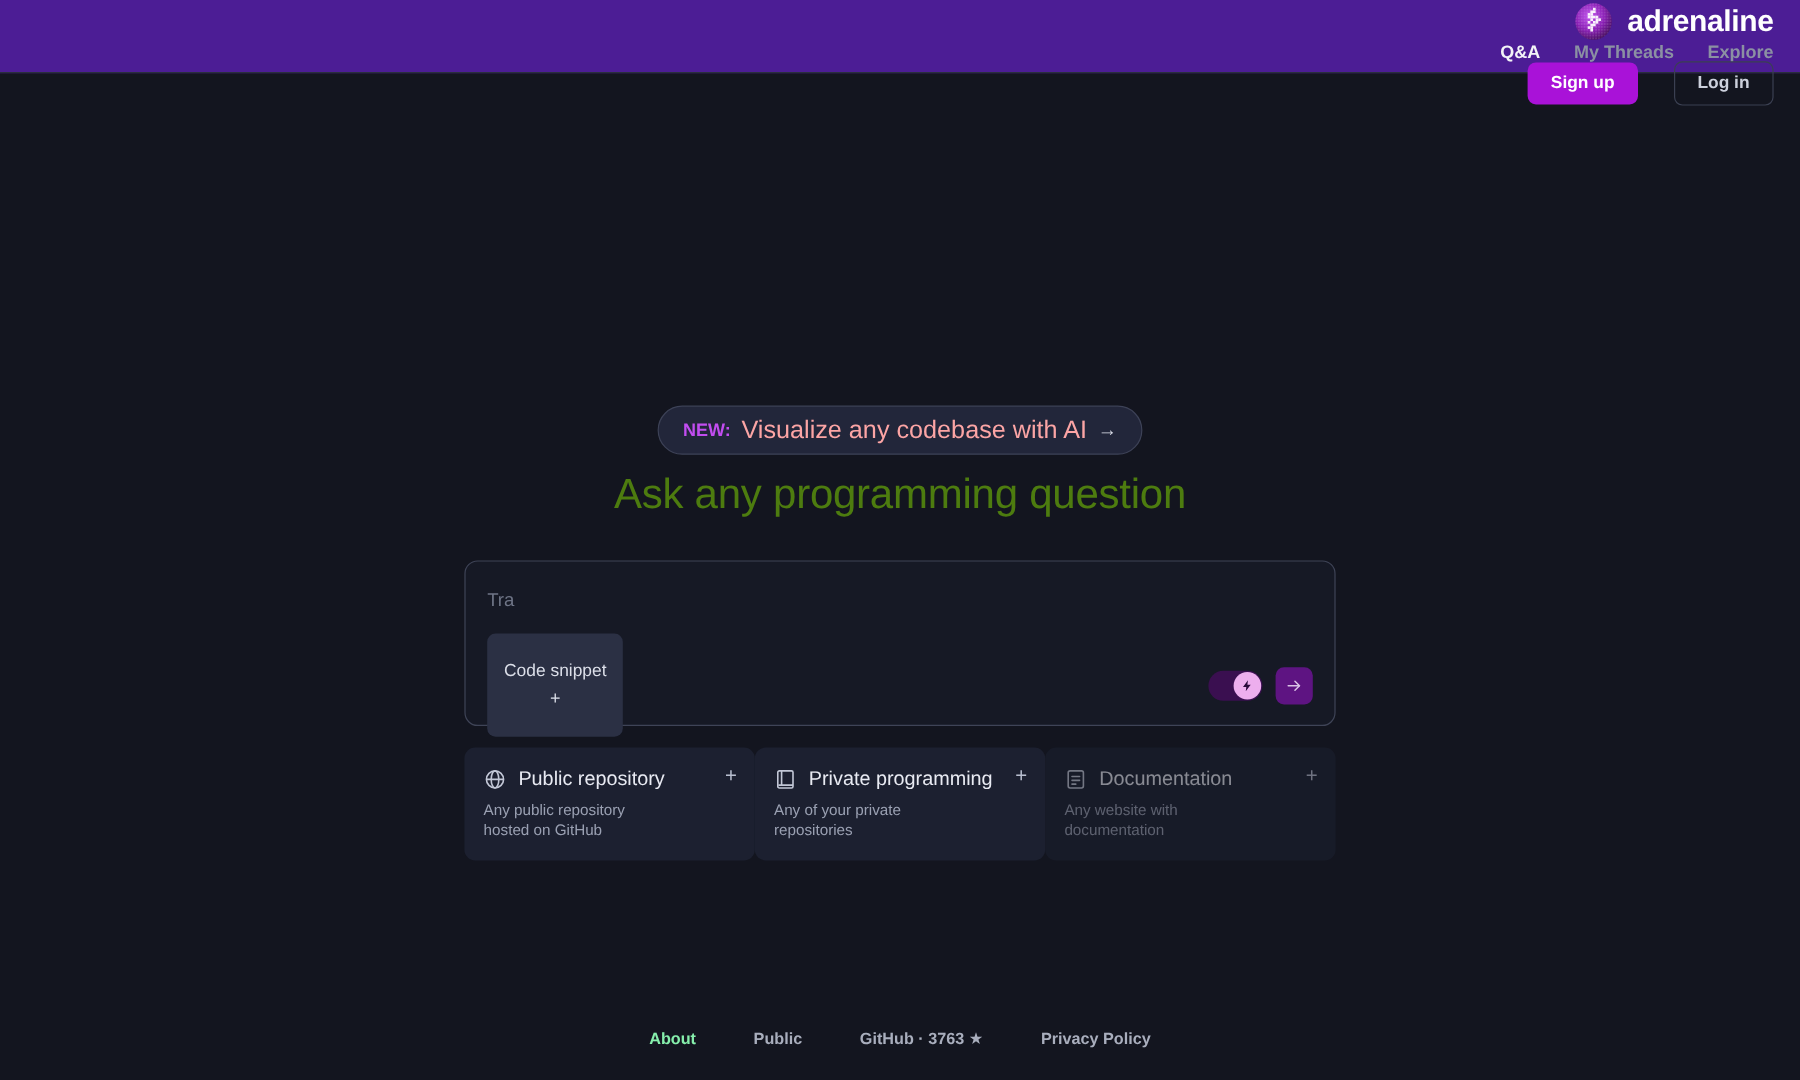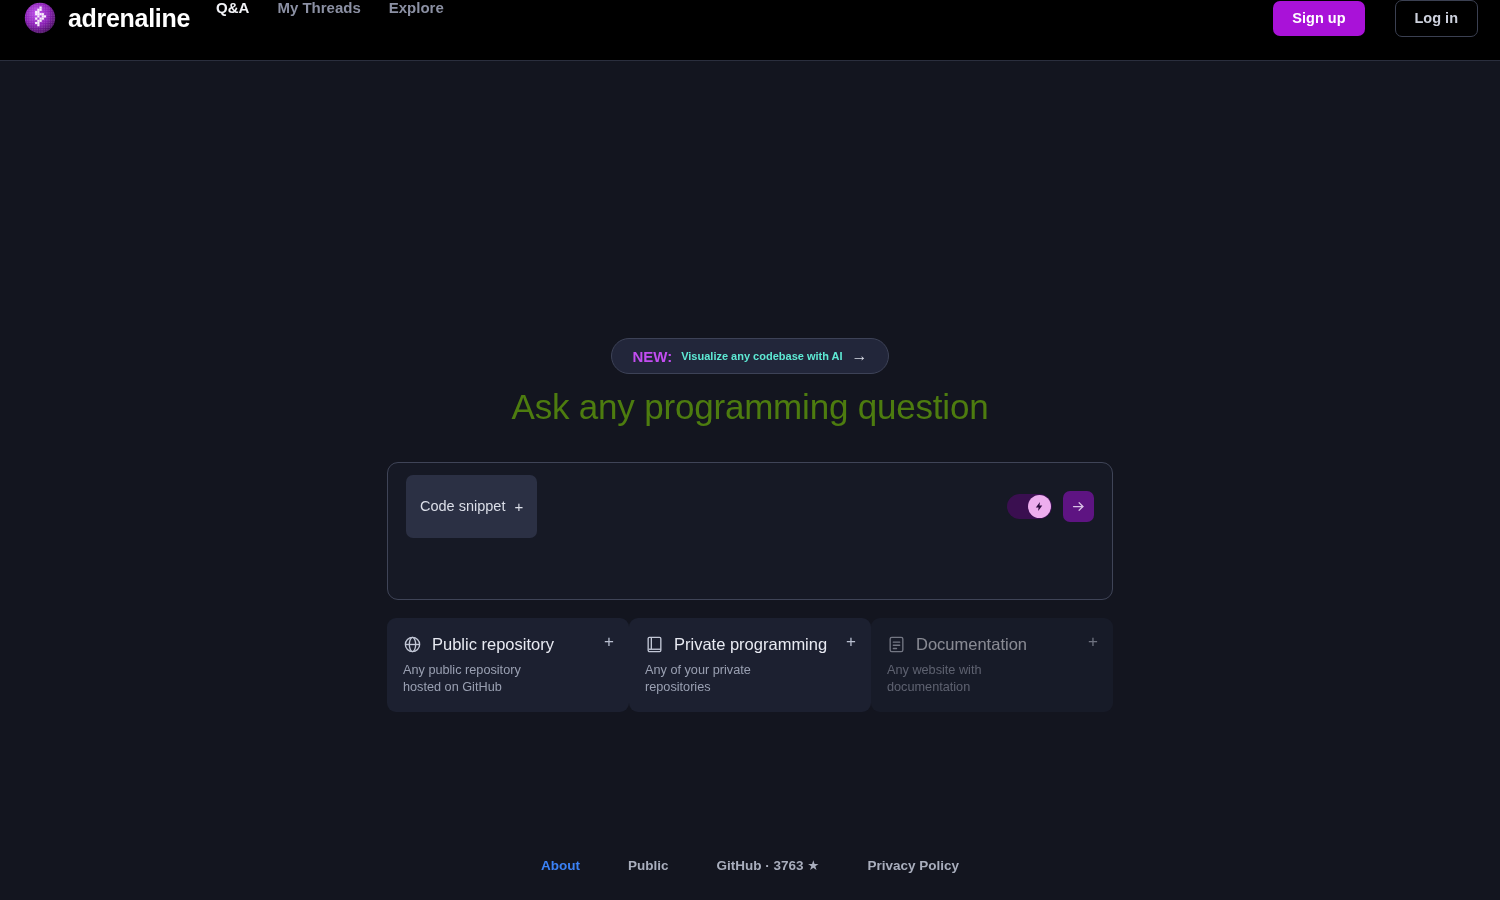--- a/index.html
+++ b/index.html
@@ -14,26 +14,27 @@
   body {
     background: #13151f;
     font-family: "Liberation Sans", "DejaVu Sans", sans-serif;
     color: #e6e8ef;
     -webkit-font-smoothing: antialiased;
   }
 
   
   .header {
     height: 61px;
-    background: #000000;
+    background: #4c1d95;
     border-bottom: 1px solid #2a2e3d;
     display: flex;
-    align-items: flex-start;
+    align-items: flex-end;
     padding: 0 22px;
     position: relative;
+    flex-direction: column;
   }
 
   .brand {
     display: flex;
     align-items: center;
     gap: 10px;
     cursor: pointer;
   }
 
   .logo-mark {
@@ -131,23 +132,23 @@
     padding: 9px 20px;
     cursor: pointer;
     line-height: 1;
   }
   .new-pill .tag {
     color: #c24df0;
     font-size: 15px;
     font-weight: 700;
   }
   .new-pill .txt {
-    color: #5eead4;
-    font-size: 11px;
-    font-weight: 700;
+    color: #fca5a5;
+    font-size: 21px;
+    font-weight: 400;
   }
   .new-pill .arrow {
     color: #d8dbe6;
     font-size: 16px;
     line-height: 1;
     display: inline-block;
   }
 
   .hero-title {
     text-align: center;
@@ -201,20 +202,21 @@
     background: #2b3044;
     border: none;
     border-radius: 7px;
     color: #dcdfe9;
     font-size: 14.5px;
     font-weight: 400;
     font-family: inherit;
     padding: 24px 14px;
     cursor: pointer;
     line-height: 1;
+    flex-direction: column;
   }
   .chip-code .plus { font-size: 15px; color: #dcdfe9; line-height: 1; }
 
   .composer-actions {
     margin-left: auto;
     display: flex;
     align-items: center;
     gap: 11px;
   }
 
@@ -331,21 +333,21 @@
   }
   .footer-link {
     font-size: 13.5px;
     font-weight: 700;
     color: #a9aebd;
     text-decoration: none;
     cursor: pointer;
     line-height: 1;
     white-space: nowrap;
   }
-  .footer-link.accent { color: #3b82f6; }
+  .footer-link.accent { color: #86efac; }
 </style>
 </head>
 <body>
 
 <div class="header">
 
   <div class="brand">
     <span class="logo-mark">
       <svg width="36" height="36" viewBox="0 0 36 36" aria-hidden="true">
         <defs>
@@ -411,20 +413,21 @@
 
     <div class="new-pill">
       <span class="tag">NEW:</span>
       <span class="txt">Visualize any codebase with AI</span>
       <span class="arrow">→</span>
     </div>
 
     <h1 class="hero-title">Ask any programming question</h1>
 
     <div class="composer">
+      <textarea class="composer-input" placeholder="Tra" style=""></textarea>
 
       <div class="composer-bar">
         <button class="chip-code">
           <span>Code snippet</span>
           <span class="plus">+</span>
         </button>
 
         <div class="composer-actions">
 
           <div class="toggle">

